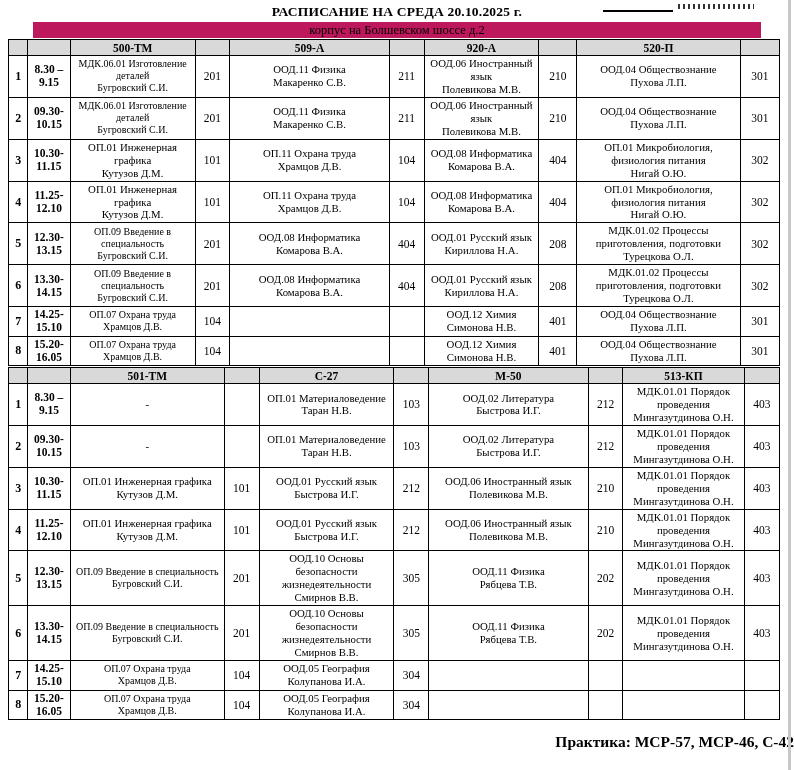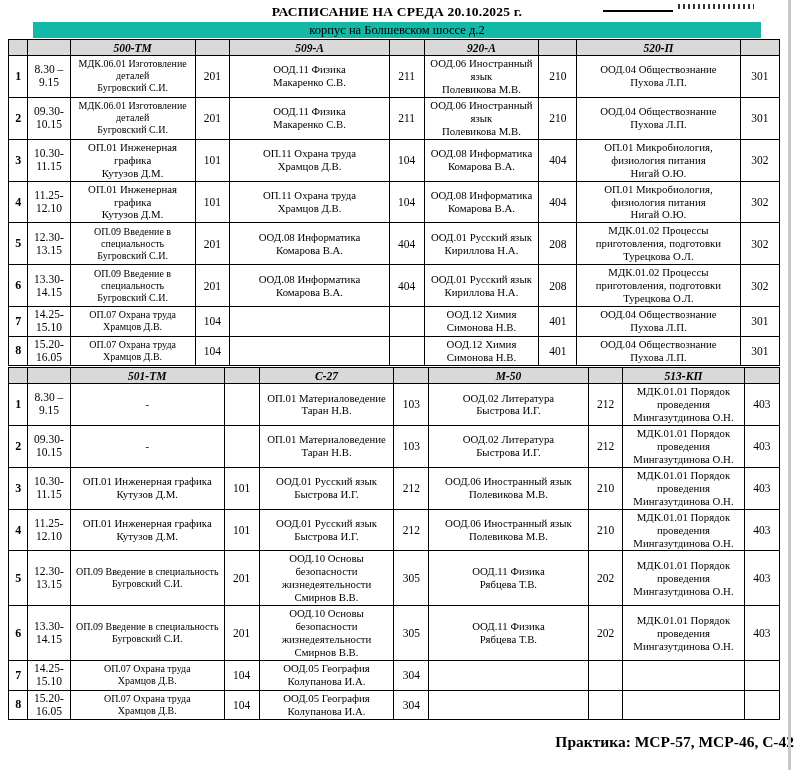--- a/index.html
+++ b/index.html
@@ -5,29 +5,29 @@
   html,body { margin:0; padding:0; }
   body {
     width:794px; height:770px; overflow:hidden; position:relative;
     background:#ffffff; color:#000;
     font-family:"Liberation Serif","DejaVu Serif",serif;
   }
   .title { text-align:center; font-weight:bold; font-size:13.5px; padding-top:4px; letter-spacing:0.2px; }
   .sig-line { position:absolute; top:10px; left:603px; width:70px; border-top:2px solid #000; }
   .clipped-text { position:absolute; top:4px; left:678px; width:76px; height:5px; overflow:hidden;
     background:repeating-linear-gradient(90deg,#333 0 2px,transparent 2px 5px); }
-  .subtitle { margin:2px 33px 0 33px; background:#14b8a6; text-align:center;
+  .subtitle { margin:2px 33px 0 33px; background:#be185d; text-align:center;
     font-size:12.5px; height:16px; line-height:16px; }
 
   table.sched { border-collapse:collapse; table-layout:fixed; width:772px; margin-left:8px; background:#fff; }
   .sched th, .sched td { border:1px solid #000; overflow:hidden; }
-  .sched th { background:#d9d9d9; font-size:11.5px; font-weight:bold; height:15px; padding:0 1px; text-align:center;font-style:italic; }
+  .sched th { background:#d9d9d9; font-size:11.5px; font-weight:bold; height:15px; padding:0 1px; text-align:center; }
   .sched td { text-align:center; vertical-align:middle; padding:1px 2px; }
   td.num  { font-weight:bold; font-size:12px; }
-  td.time { font-weight:normal; font-size:11.5px; line-height:1.15; white-space:pre-line; }
+  td.time { font-weight:bold; font-size:11.5px; line-height:1.15; white-space:pre-line; }
   td.lesson { font-size:10.8px; line-height:1.2; }
   td.lesson.sm { font-size:10px; }
   td.room { font-size:11.5px; }
   .t1 { margin-top:1px; }
   .t2 { margin-top:1px; }
   .footer { text-align:right; font-weight:bold; font-size:15.5px; margin-top:13px; }
   .page-edge { position:absolute; top:0; right:3px; width:3px; height:770px; background:#c8c8c8; }
 </style>
 </head>
 <body>

